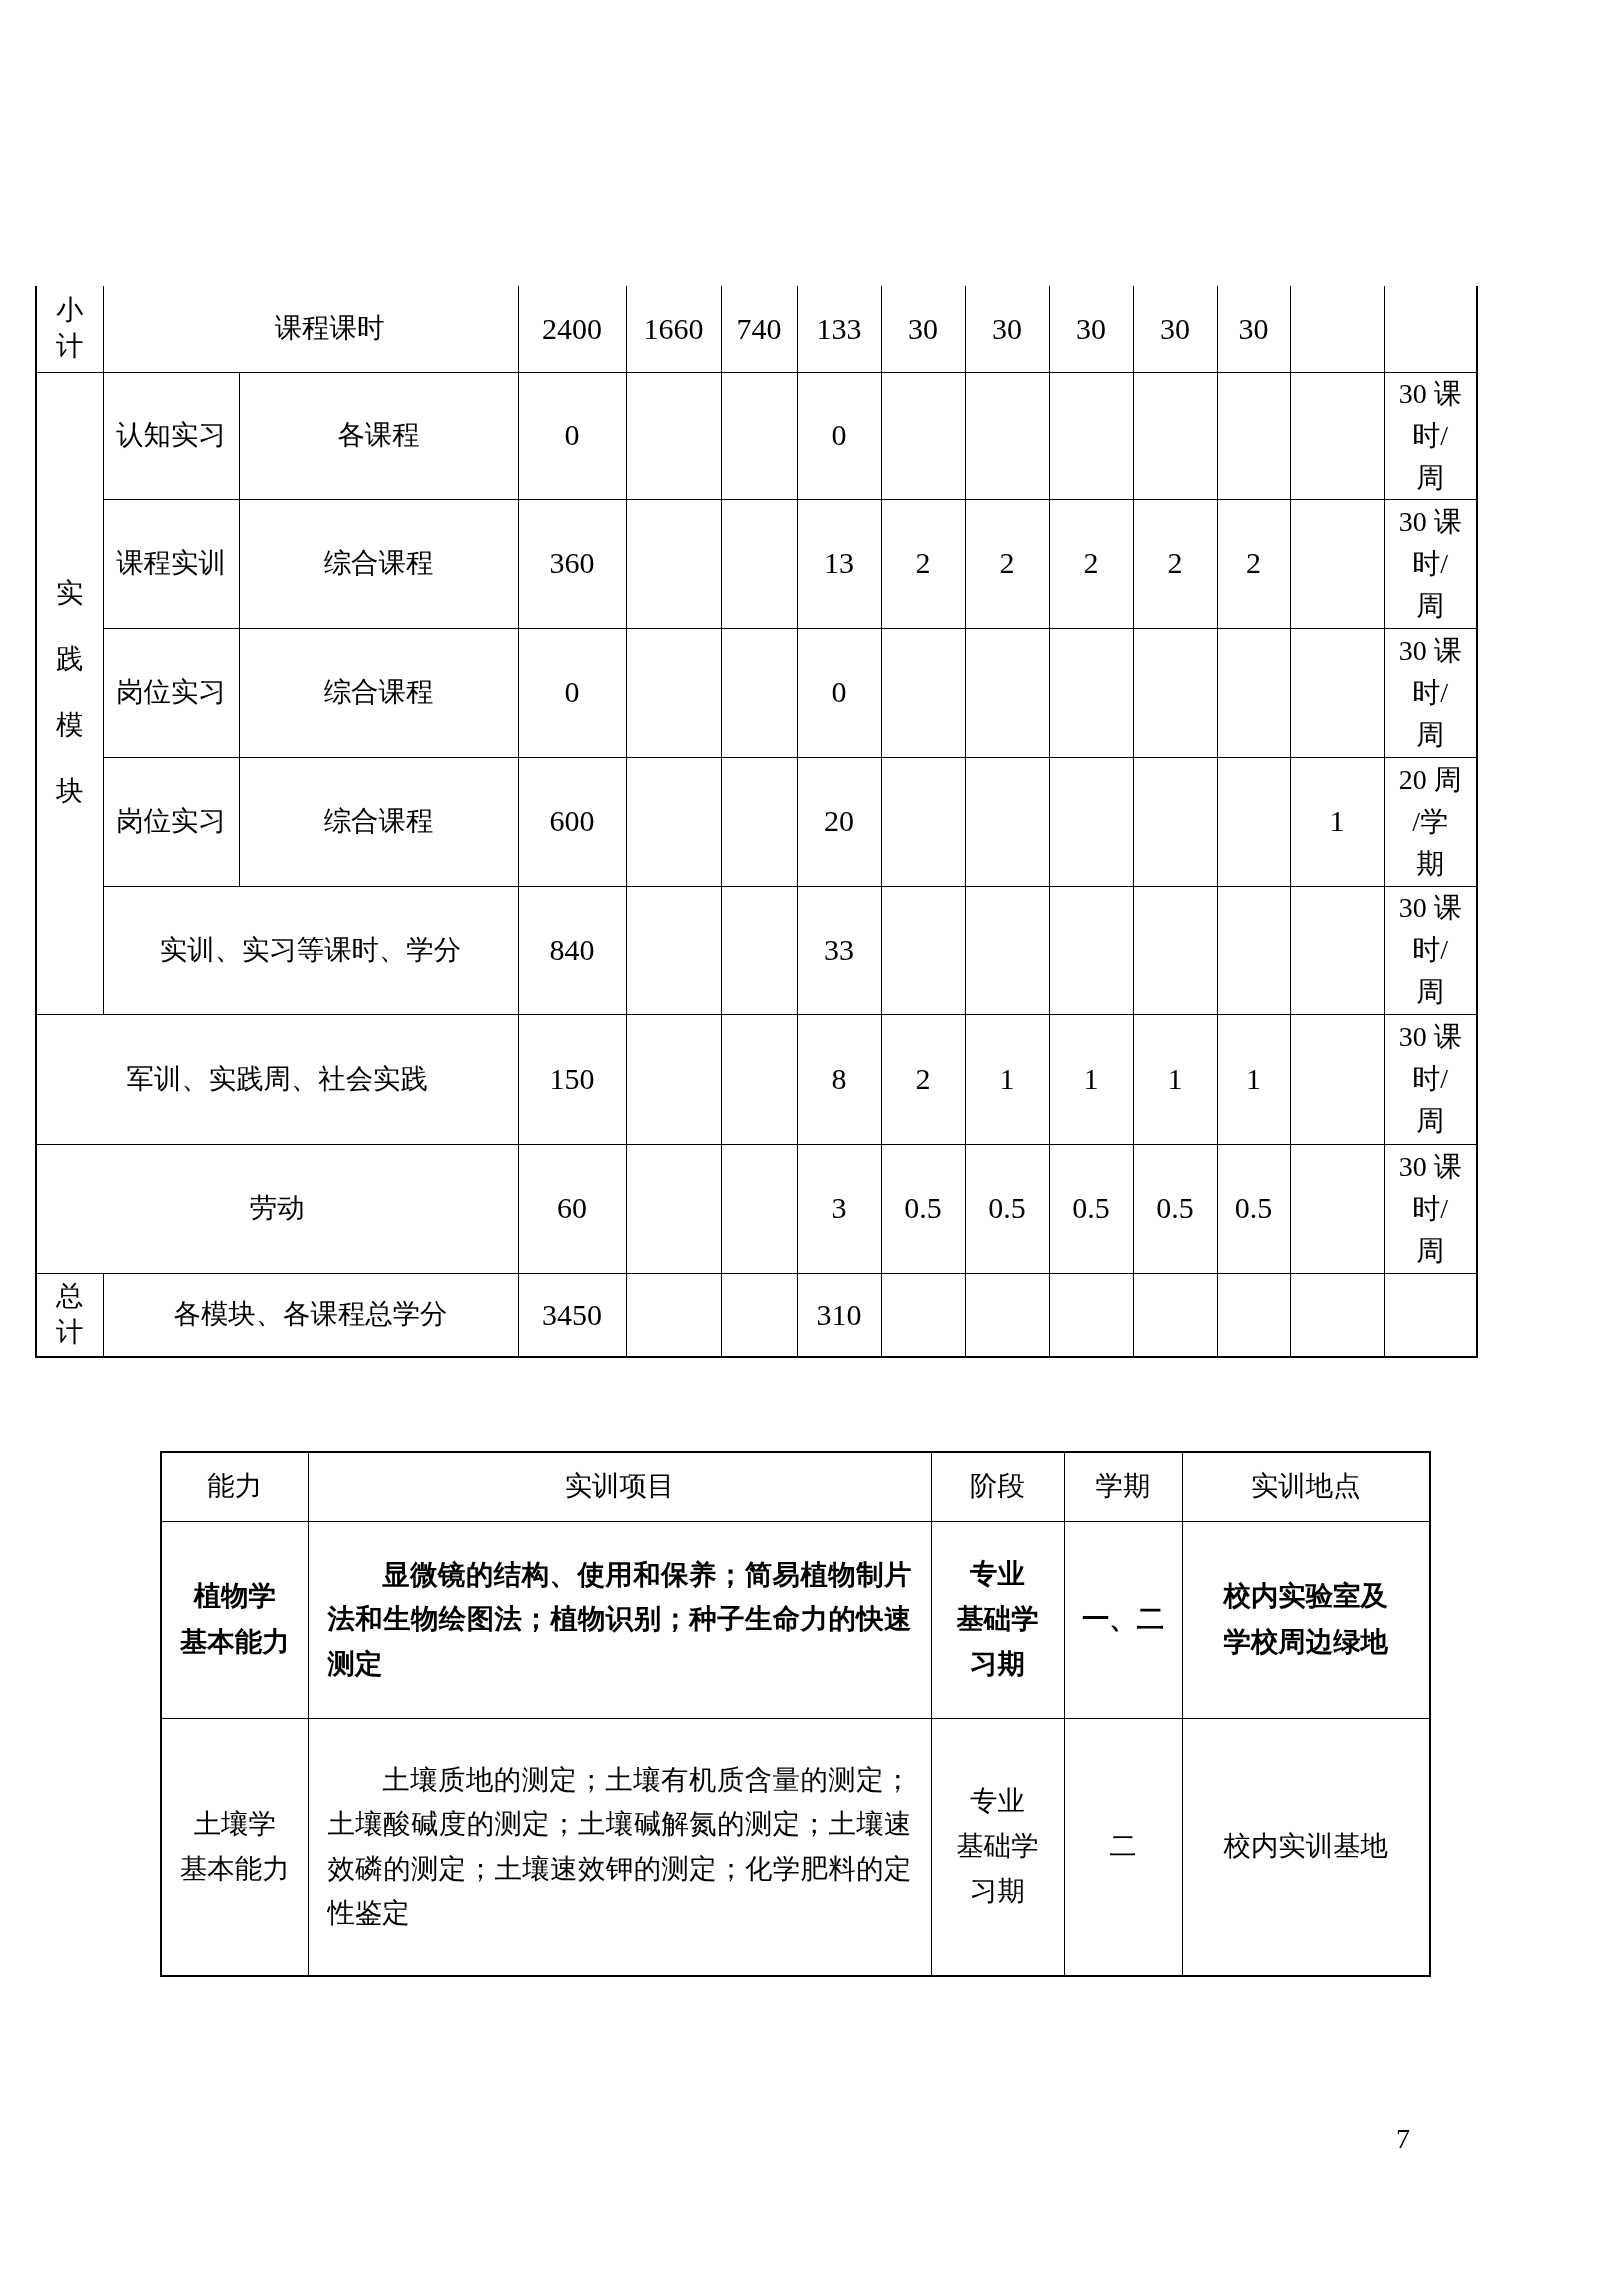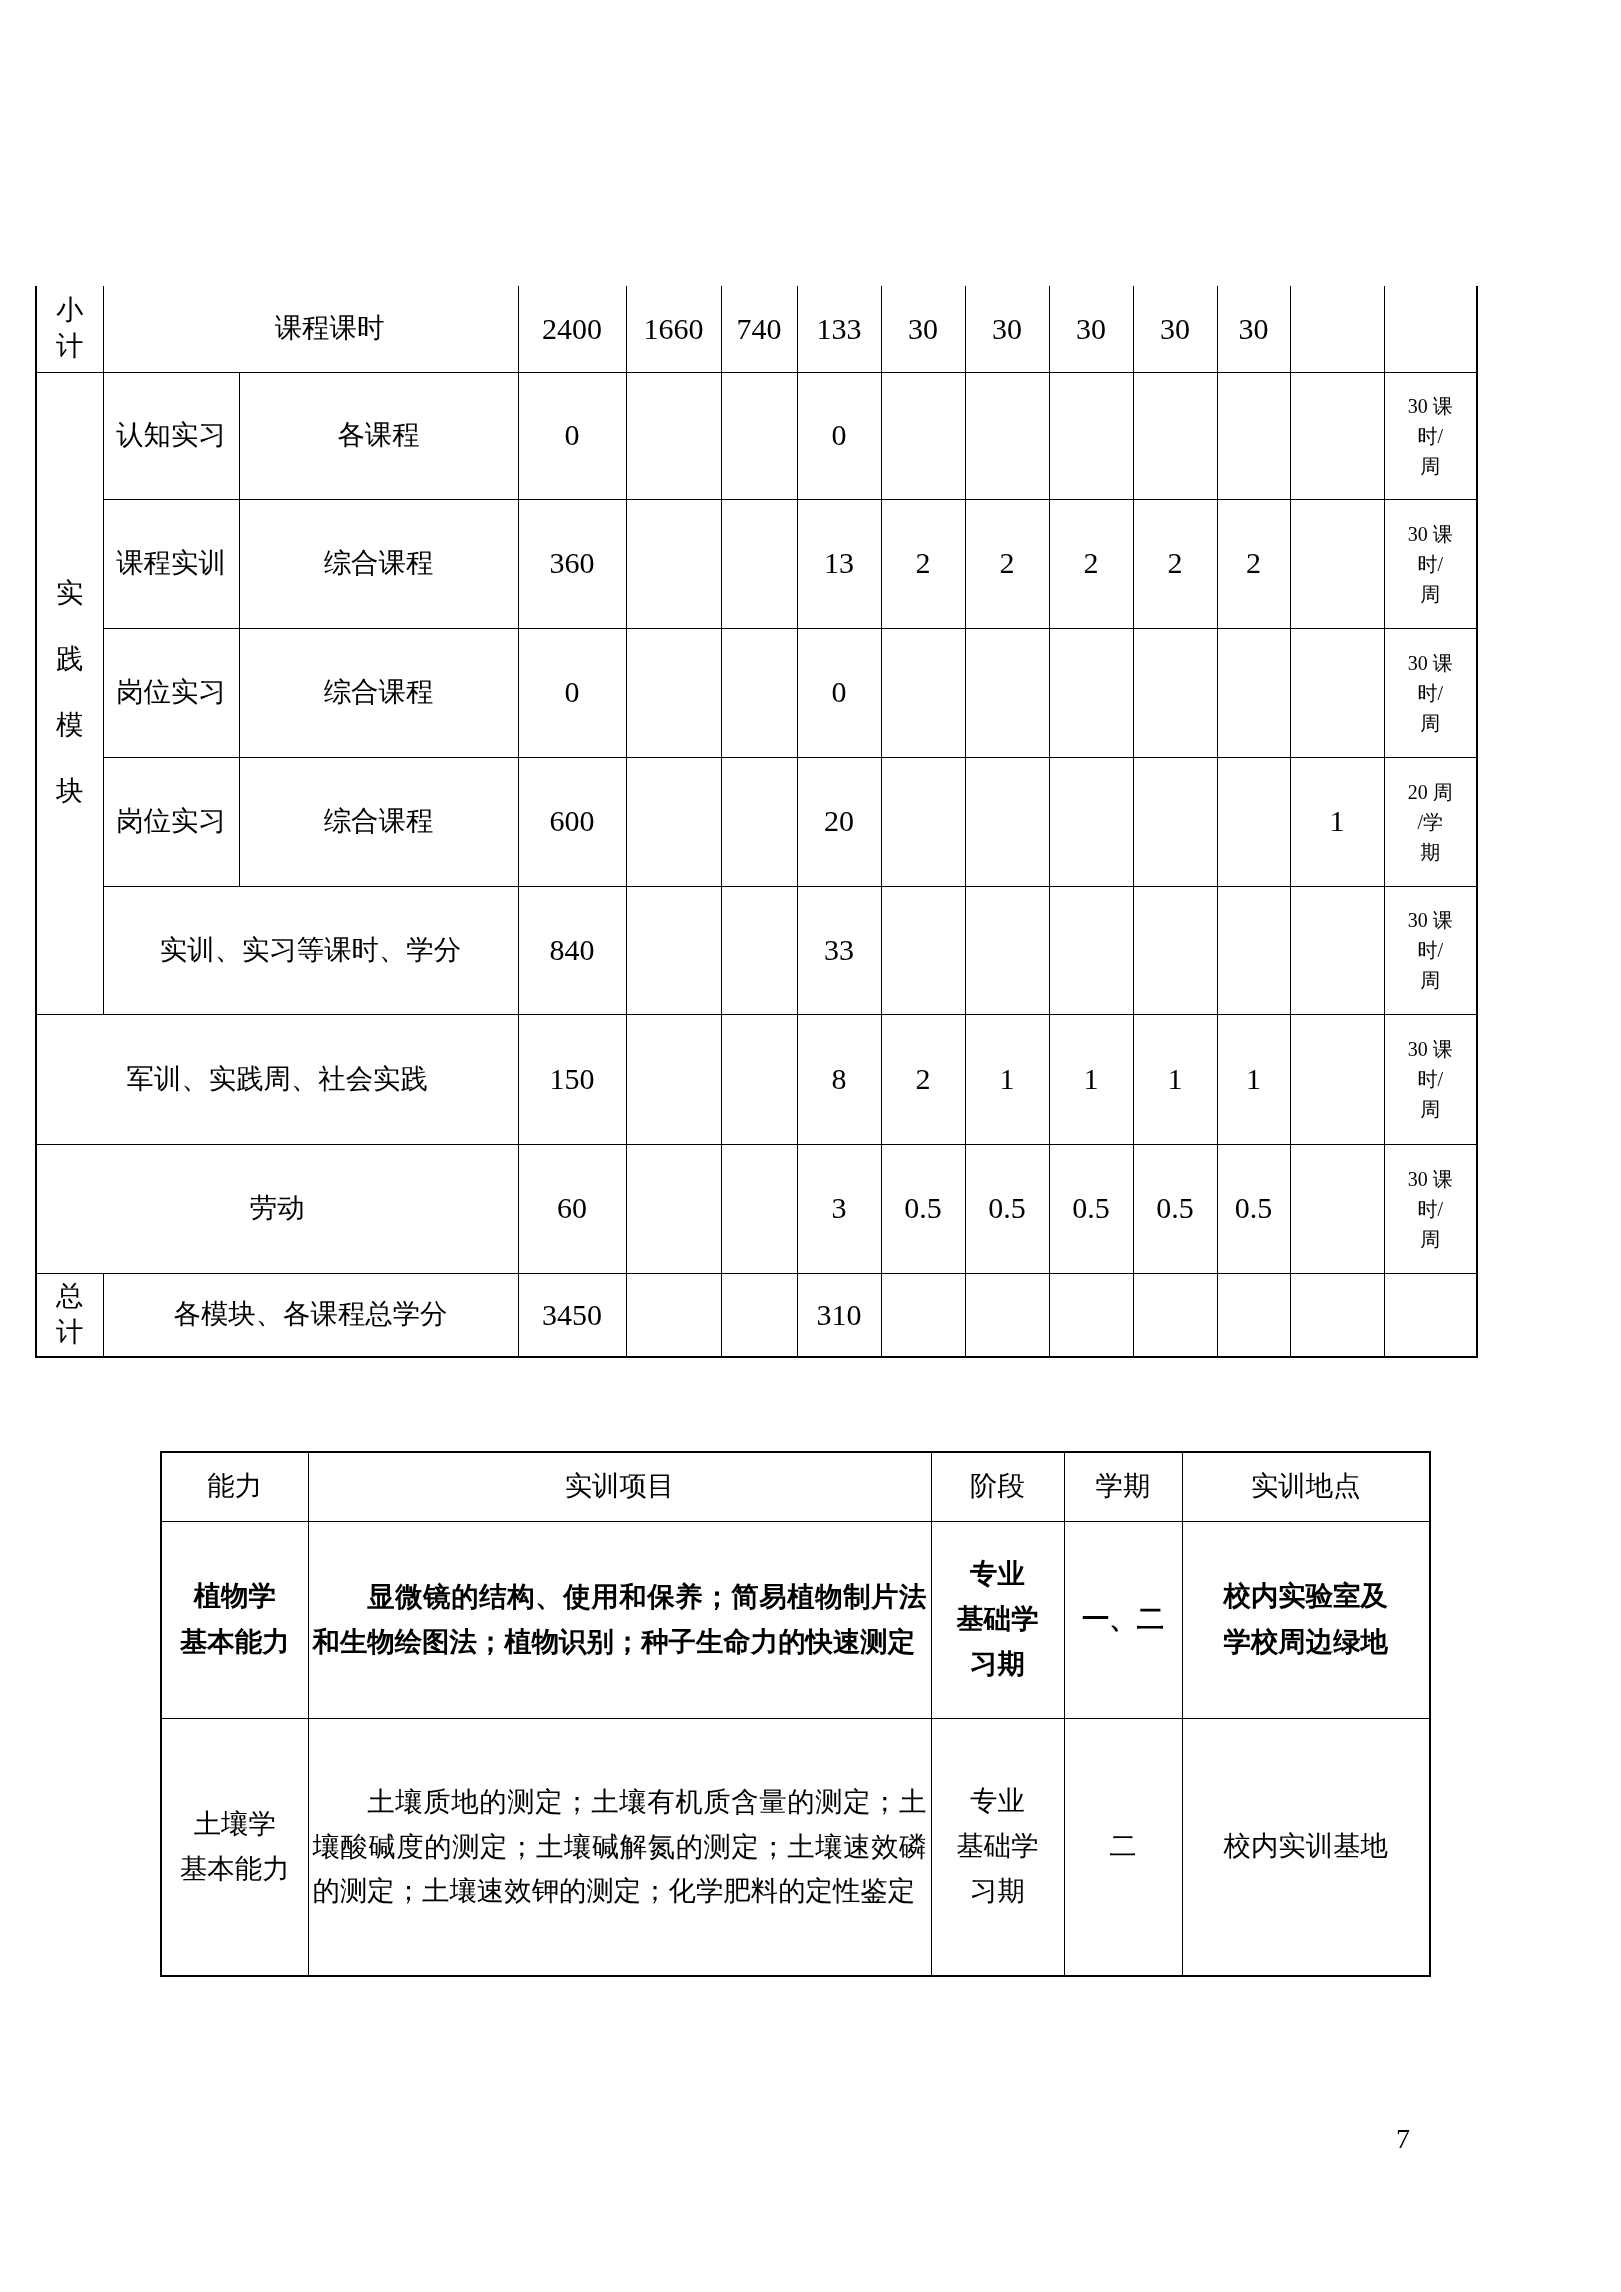--- a/index.html
+++ b/index.html
@@ -31,31 +31,31 @@
     left:35px;top:286px;width:1443px;
     border-left:2px solid #000;
     border-right:2px solid #000;
     border-bottom:2px solid #000;
   }
   #t1 tr:first-child td{border-top:none;}
   #t1 td.btop{border-top:2px solid #000;padding-left:38px;}
   .vtext{white-space:pre-line;line-height:1.3;}
   .vtext.tall{line-height:2.4;}
   .num{font-size:30px;}
-  .note{font-size:20px;line-height:1.5;white-space:pre-line;}
+  .note{font-size:28px;line-height:1.5;white-space:pre-line;}
   
   #t2{
     left:160px;top:1451px;width:1269px;
     border:2px solid #000;
   }
   .pre{white-space:pre-line;line-height:1.65;}
   .proj{
     text-align:justify;
     text-indent:2em;
-    padding:0 4px;
+    padding:0 19px;
     line-height:1.62;
   }
   .t2-title{
     position:absolute;
     left:160px;top:1447px;width:1269px;
     text-align:center;
     font-size:32px;
     font-weight:bold;
     line-height:1.1;
   }

